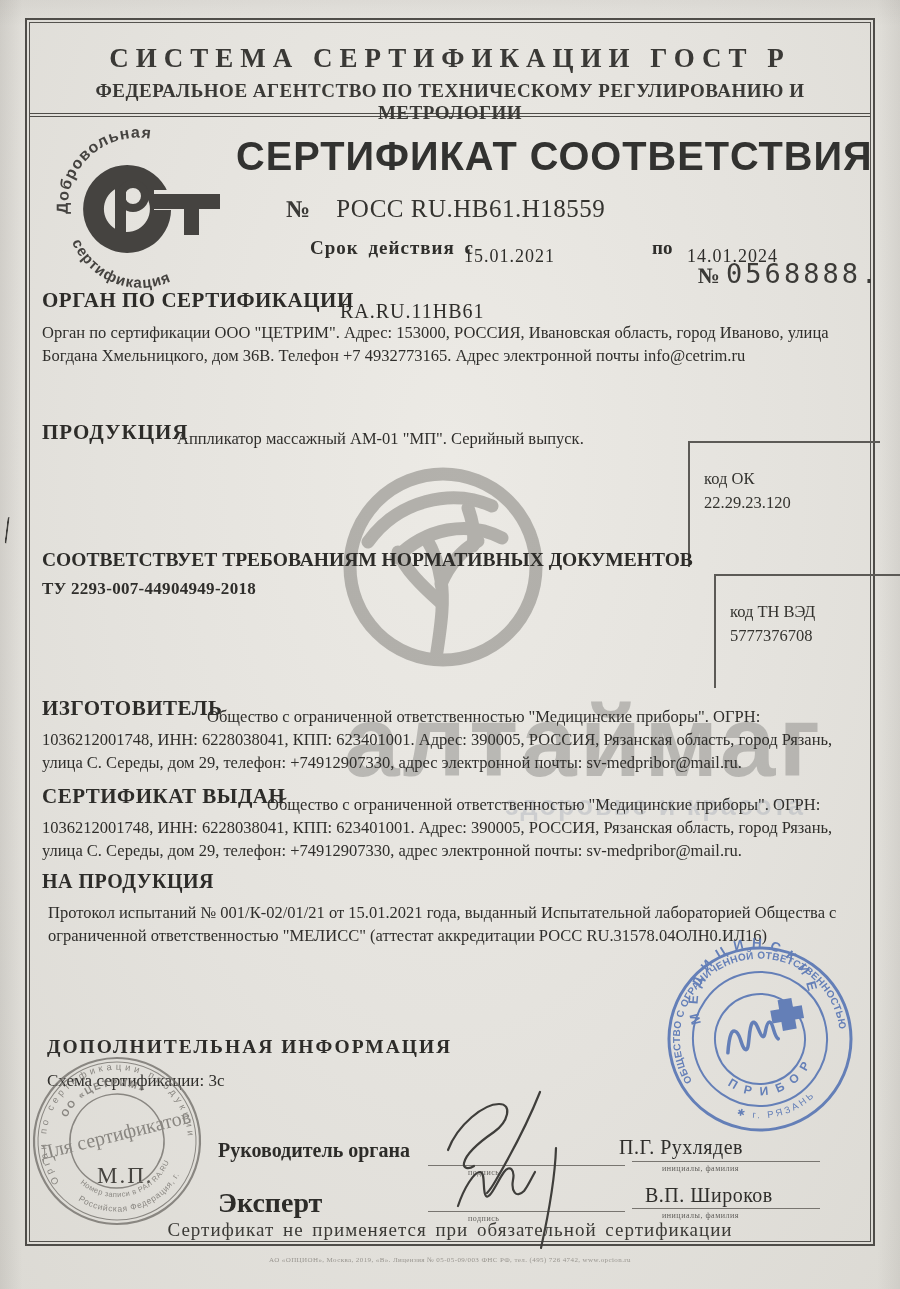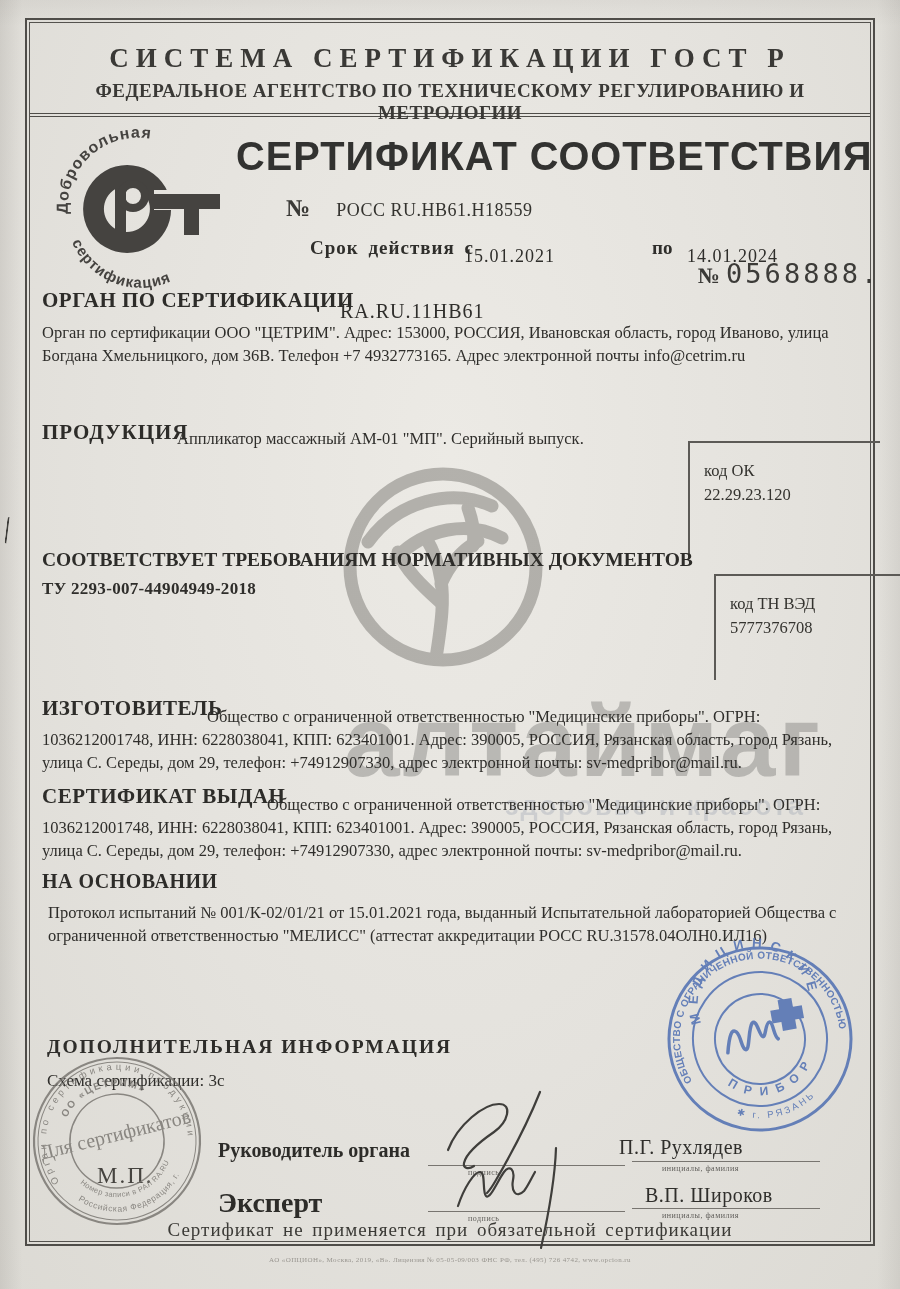--- a/index.html
+++ b/index.html
@@ -16,36 +16,36 @@
   .frame{position:absolute;left:25px;top:18px;width:846px;height:1224px;border:2px solid #4f4d49;}
   .frame-inner{position:absolute;inset:2px;border:1px solid #55534f;}
   
   .header{position:absolute;left:30px;top:21px;width:840px;height:92px;text-align:center;border-bottom:4px double #4f4d49;}
   .header-line1{margin:0;padding-top:22px;font-size:27px;font-weight:bold;letter-spacing:7px;color:#3a3936;}
   .header-line2{margin:0;padding-top:6px;font-size:19px;font-weight:bold;letter-spacing:.5px;color:#3a3936;}
   
   .doc-title{left:236px;top:133px;font-family:"Liberation Sans", sans-serif;font-weight:bold;font-size:41px;letter-spacing:1px;color:#323230;transform:scaleX(.97);transform-origin:left;}
   .cert-no-row{left:286px;top:195px;}
   .no-glyph{font-size:24px;font-weight:bold;color:#3a3936;}
-  .cert-no-val{font-size:18px;letter-spacing:.5px;margin-left:26px;color:#34332f;}
+  .cert-no-val{font-size:25px;letter-spacing:.5px;margin-left:26px;color:#34332f;}
   .validity-label{left:286px;top:237px;font-size:19px;font-weight:bold;letter-spacing:1px;word-spacing:4px;margin-left:24px;}
   .valid-from{left:464px;top:246px;font-size:18px;letter-spacing:1px;}
   .to-label{left:652px;top:237px;font-size:19px;font-weight:bold;}
   .valid-to{left:687px;top:246px;font-size:18px;letter-spacing:1px;}
   .form-number{left:698px;top:258px;}
   .form-number .no-glyph{font-size:22px;}
   .form-digits{font-family:"DejaVu Sans Mono", monospace;font-size:27px;letter-spacing:3px;color:#3c3b38;margin-left:6px;}
   
   .h-label{font-weight:bold;color:#2d2c29;}
   .organ-label{left:42px;top:288px;font-size:21px;letter-spacing:.5px;}
   .organ-code{left:340px;top:300px;font-size:20px;letter-spacing:1px;}
   .organ-text{left:42px;top:322px;width:822px;font-size:16.5px;line-height:1.38;}
   .product-label{left:42px;top:420px;font-size:21px;letter-spacing:1px;}
   .product-text{left:177px;top:429px;width:520px;font-size:16.5px;}
-  .code-box{border-top:2px solid #5c5a56;border-left:2px solid #5c5a56;padding:16px 0 0 14px;font-size:16.5px;line-height:1.45;color:#34332f;}
+  .code-box{border-top:2px solid #5c5a56;border-left:2px solid #5c5a56;padding:24px 0 0 14px;font-size:16.5px;line-height:1.45;color:#34332f;}
   .code-ok{left:688px;top:441px;width:176px;height:100px;}
   .code-tn{left:704px;top:574px;width:176px;height:88px;margin-left:10px;}
   .conforms-label{left:42px;top:549px;font-size:19.5px;width:660px;}
   .conforms-text{left:42px;top:579px;font-size:17px;font-weight:bold;letter-spacing:.3px;}
   .manuf-label{left:42px;top:696px;font-size:21px;letter-spacing:.5px;}
   .manuf-text{left:42px;top:705px;width:822px;font-size:16.5px;line-height:1.4;text-indent:165px;}
   .issued-label{left:42px;top:784px;font-size:21px;letter-spacing:.5px;}
   .issued-text{left:42px;top:793px;width:822px;font-size:16.5px;line-height:1.4;text-indent:225px;}
   .basis-label{left:42px;top:870px;font-size:20px;letter-spacing:.5px;}
   .basis-text{left:48px;top:901px;width:812px;font-size:16.5px;line-height:1.42;}
@@ -159,21 +159,21 @@
     <div>код ТН ВЭД</div>
     <div>5777376708</div>
   </div>
 
   <div class="abs h-label manuf-label z2">ИЗГОТОВИТЕЛЬ</div>
   <div class="abs manuf-text z2">Общество с ограниченной ответственностью "Медицинские приборы". ОГРН: 1036212001748, ИНН: 6228038041, КПП: 623401001. Адрес: 390005, РОССИЯ, Рязанская область, город  Рязань, улица С. Середы, дом 29, телефон: +74912907330, адрес электронной почты: sv-medpribor@mail.ru.</div>
 
   <div class="abs h-label issued-label z2">СЕРТИФИКАТ ВЫДАН</div>
   <div class="abs issued-text z2">Общество с ограниченной ответственностью "Медицинские приборы". ОГРН: 1036212001748, ИНН: 6228038041, КПП: 623401001. Адрес: 390005, РОССИЯ, Рязанская область, город  Рязань, улица С. Середы, дом 29, телефон: +74912907330, адрес электронной почты: sv-medpribor@mail.ru.</div>
 
-  <div class="abs h-label basis-label z2">НА ОСНОВАНИИ</div>
+  <div class="abs h-label basis-label z2">НА ПРОДУКЦИЯ</div>
   <div class="abs basis-text z2">Протокол испытаний № 001/К-02/01/21 от 15.01.2021 года, выданный Испытательной лабораторией Общества с ограниченной ответственностью "МЕЛИСС" (аттестат аккредитации РОСС RU.31578.04ОЛН0.ИЛ16)</div>
 
   <div class="abs h-label additional-label z2">ДОПОЛНИТЕЛЬНАЯ ИНФОРМАЦИЯ</div>
   <div class="abs additional-text z2">Схема сертификации: 3с</div>
 
   <svg class="abs wm z4" style="left:643px;top:940px;opacity:.85" width="234" height="198" viewBox="0 0 234 198">
     <defs>
       <path id="hs-out-top" d="M -74,30 A 80,80 0 1 1 74,30"></path>
       <path id="hs-out-bot" d="M -48,63 A 79,79 0 0 0 48,63"></path>
       <path id="hs-in-top" d="M -53,-18 A 56,56 0 1 1 53,-18"></path>

